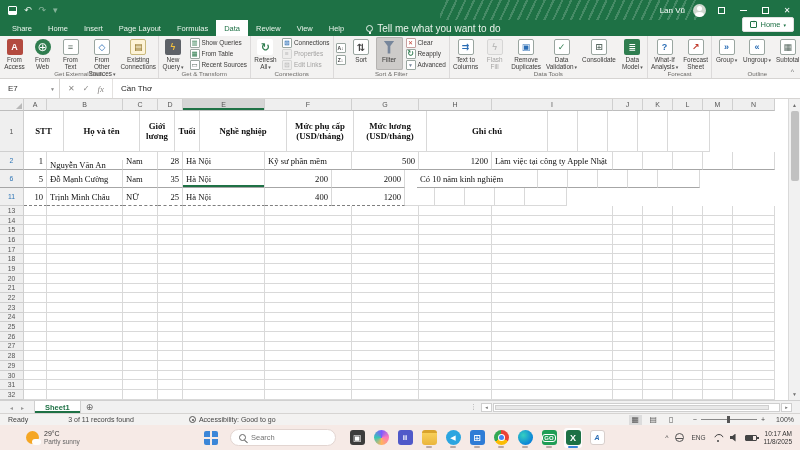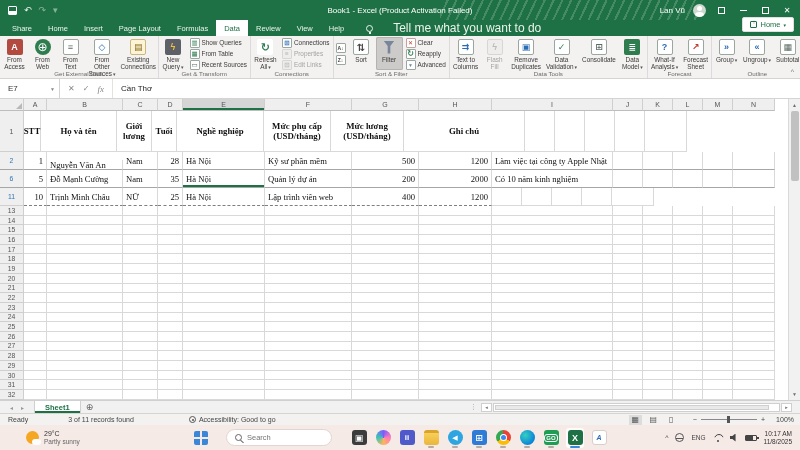--- a/index.html
+++ b/index.html
@@ -26,21 +26,21 @@
   #share-btn{position:absolute;top:17px;right:6px;background:#fff;border:1px solid #e0e0e0;border-radius:2px;
     padding:2px 7px;color:#1e7145;font-size:7.5px;display:flex;align-items:center;gap:3px;z-index:9}
   #share-btn .sharrow{width:7px;height:7px;border:1px solid #1e7145;border-radius:1px;position:relative}
   #share-btn .sharrow::after{content:"↑";position:absolute;top:-3px;left:1px;font-size:6px}
 
   
   #menubar{top:20px;left:0;width:800px;height:16px;background:#1e7145;display:flex;align-items:stretch;color:#e8f1ea}
   #menu-tabs{display:flex;align-items:stretch;margin-left:4px}
   .mtab{padding:0 8px;display:flex;align-items:center;font-size:7.5px;color:#eaf4ec}
   .mtab.active{background:#fff;color:#1e7145}
-  .tellme{display:flex;align-items:center;gap:20px;margin-left:14px;font-size:12px;color:#eaf4ec}
+  .tellme{display:flex;align-items:center;gap:4px;margin-left:14px;font-size:10px;color:#eaf4ec}
   .bulb{width:7px;height:7px;border:1px solid #eaf4ec;border-radius:50%;position:relative}
   .bulb::after{content:"";position:absolute;left:2px;top:6px;width:2px;height:2px;background:#eaf4ec}
 
   
   #ribbon{top:36px;left:0;width:800px;height:43px;background:#f3f2f1;border-bottom:1px solid #d6d4d2;display:flex}
   #ribbon-groups{display:flex;width:788px}
   .rgroup{display:flex;flex-direction:column;border-right:1px solid #dcdadA;padding:1px 1px 0 1px}
   .ritems{display:flex;align-items:stretch;height:33px;gap:1px}
   .rglabel{font-size:6.2px;color:#6b6966;text-align:center;padding:1px 2px 0 2px;line-height:1}
   .rbig{display:flex;flex-direction:column;align-items:center;justify-content:flex-start;padding:2px 2px 0 2px;min-width:27px;border-radius:2px}
@@ -154,21 +154,21 @@
   #zoom-pct{width:24px;text-align:right}
 
   
   #taskbar{top:425px;left:0;width:800px;height:25px;background:#f6eae6;display:flex;align-items:center}
   #weather{position:absolute;left:26px;display:flex;align-items:center;gap:5px}
   .sun{width:13px;height:13px;border-radius:50%;background:#f5a623;position:relative}
   .sun::after{content:"";position:absolute;right:-2px;bottom:-1px;width:9px;height:6px;border-radius:4px;background:#fdfdfd}
   #weather .wtxt{display:flex;flex-direction:column;line-height:1.15}
   #weather .t{font-size:7px;color:#333}
   #weather .d{font-size:6.5px;color:#666}
-  #tb-center{position:absolute;left:194px;display:flex;align-items:center;gap:18px}
+  #tb-center{position:absolute;left:204px;display:flex;align-items:center;gap:12px}
   .start{width:14px;height:14px;position:relative;background:#3b86d8;border-radius:2px}
   .start::after{content:"";position:absolute;inset:0;
      background:linear-gradient(to right,transparent 44%,#f6eae6 44% 56%,transparent 56%),
                 linear-gradient(to bottom,transparent 44%,#f6eae6 44% 56%,transparent 56%)}
   #search-pill{width:106px;height:17px;background:#fff;border:1px solid #e2d5d1;border-radius:9px;
       display:flex;align-items:center;gap:5px;padding:0 8px}
   #search-pill input{border:none;outline:none;width:70px;font-size:7.5px;color:#555;background:transparent;font-family:inherit}
   .mag{width:7px;height:7px;border:1px solid #666;border-radius:50%;position:relative;flex:none}
   .mag::after{content:"";position:absolute;right:-3px;bottom:-2px;width:4px;height:1px;background:#666;transform:rotate(40deg)}
   .tapp{width:18px;height:20px;display:flex;align-items:center;justify-content:center;position:relative;border-radius:3px}
@@ -207,21 +207,20 @@
 <body>
 
 <div class="abs" id="titlebar">
   <div class="pattern"></div>
   <div class="qat">
     <span class="sv"></span>
     <span class="gl">↶</span>
     <span class="gl dim">↷</span>
     <span class="gl dim">▾</span>
   </div>
-  <div id="title-text">Book1  -  Excel (Product Activation Failed)</div>
   <div class="tb-right">
     <span>Lan Vũ</span>
     <span class="avatar"></span>
     <span class="winbtn">
         <span class="rest"></span>
       </span>
     <span class="winbtn">
         <span class="minl"></span>
       </span>
     <span class="winbtn">
@@ -467,21 +466,21 @@
       <div class="chead" style="width: 121px;">I</div>
       <div class="chead" style="width: 30px;">J</div>
       <div class="chead" style="width: 30px;">K</div>
       <div class="chead" style="width: 30px;">L</div>
       <div class="chead" style="width: 30px;">M</div>
       <div class="chead" style="width: 42px;">N</div>
     </div>
   <div id="sheet-rows">
       <div class="grow" style="height: 41px;">
         <div class="rowhead" style="height: 100%;">1</div>
-        <div class="cell head" style="width: 17px;">STT</div>
+        <div class="cell head" style="width: 40px;">STT</div>
         <div class="cell head" style="width: 76px;">Họ và tên</div>
         <div class="cell head" style="width: 35px;">Giới lương</div>
         <div class="cell head" style="width: 25px;">Tuổi</div>
         <div class="cell head" style="width: 87px;">Nghề nghiệp</div>
         <div class="cell head" style="width: 67px;">Mức phụ cấp
 (USD/tháng)</div>
         <div class="cell head" style="width: 73px;">Mức lương
 (USD/tháng)</div>
         <div class="cell head" style="width: 121px;">Ghi chú</div>
         <div class="cell" style="width: 30px;"></div>
@@ -507,38 +506,36 @@
         <div class="cell" style="width: 30px;"></div>
         <div class="cell" style="width: 42px;"></div>
       </div>
       <div class="grow hid" style="height: 18px;">
         <div class="rowhead filtered" style="height: 100%;">6</div>
         <div class="cell num" style="width: 23px;">5</div>
         <div class="cell" style="width: 76px;">Đỗ Mạnh Cường</div>
         <div class="cell" style="width: 35px;">Nam</div>
         <div class="cell num" style="width: 25px;">35</div>
         <div class="cell selunder" style="width: 82px;">Hà Nội</div>
-        <div class="cell" style="width: 87px;">Quản lý dự án</div>
         <div class="cell num" style="width: 67px;">200</div>
         <div class="cell num" style="width: 73px;">2000</div>
-        <div class="cell" style="width: 121px;">Có 10 năm kinh nghiệm</div>
+        <div class="cell" style="width: 121px; margin-left: 12px;">Có 10 năm kinh nghiệm</div>
         <div class="cell" style="width: 30px;"></div>
         <div class="cell" style="width: 30px;"></div>
         <div class="cell" style="width: 30px;"></div>
         <div class="cell" style="width: 30px;"></div>
         <div class="cell" style="width: 42px;"></div>
       </div>
       <div class="grow" style="height: 18px;">
         <div class="rowhead filtered" style="height: 100%;">11</div>
         <div class="cell num dashb" style="width: 23px;">10</div>
         <div class="cell dashb" style="width: 76px;">Trịnh Minh Châu</div>
         <div class="cell dashb" style="width: 35px;">NỮ</div>
         <div class="cell num dashb" style="width: 25px;">25</div>
         <div class="cell dashb" style="width: 82px;">Hà Nội</div>
-        <div class="cell dashb" style="width: 87px;">Lập trình viên web</div>
         <div class="cell num dashb" style="width: 67px;">400</div>
         <div class="cell num dashb" style="width: 73px;">1200</div>
         <div class="cell" style="width: 30px;"></div>
         <div class="cell" style="width: 30px;"></div>
         <div class="cell" style="width: 30px;"></div>
         <div class="cell" style="width: 30px;"></div>
         <div class="cell" style="width: 42px;"></div>
       </div>
       <div class="grow" style="height: 9.7px;">
         <div class="rowhead" style="height: 100%;">13</div>

